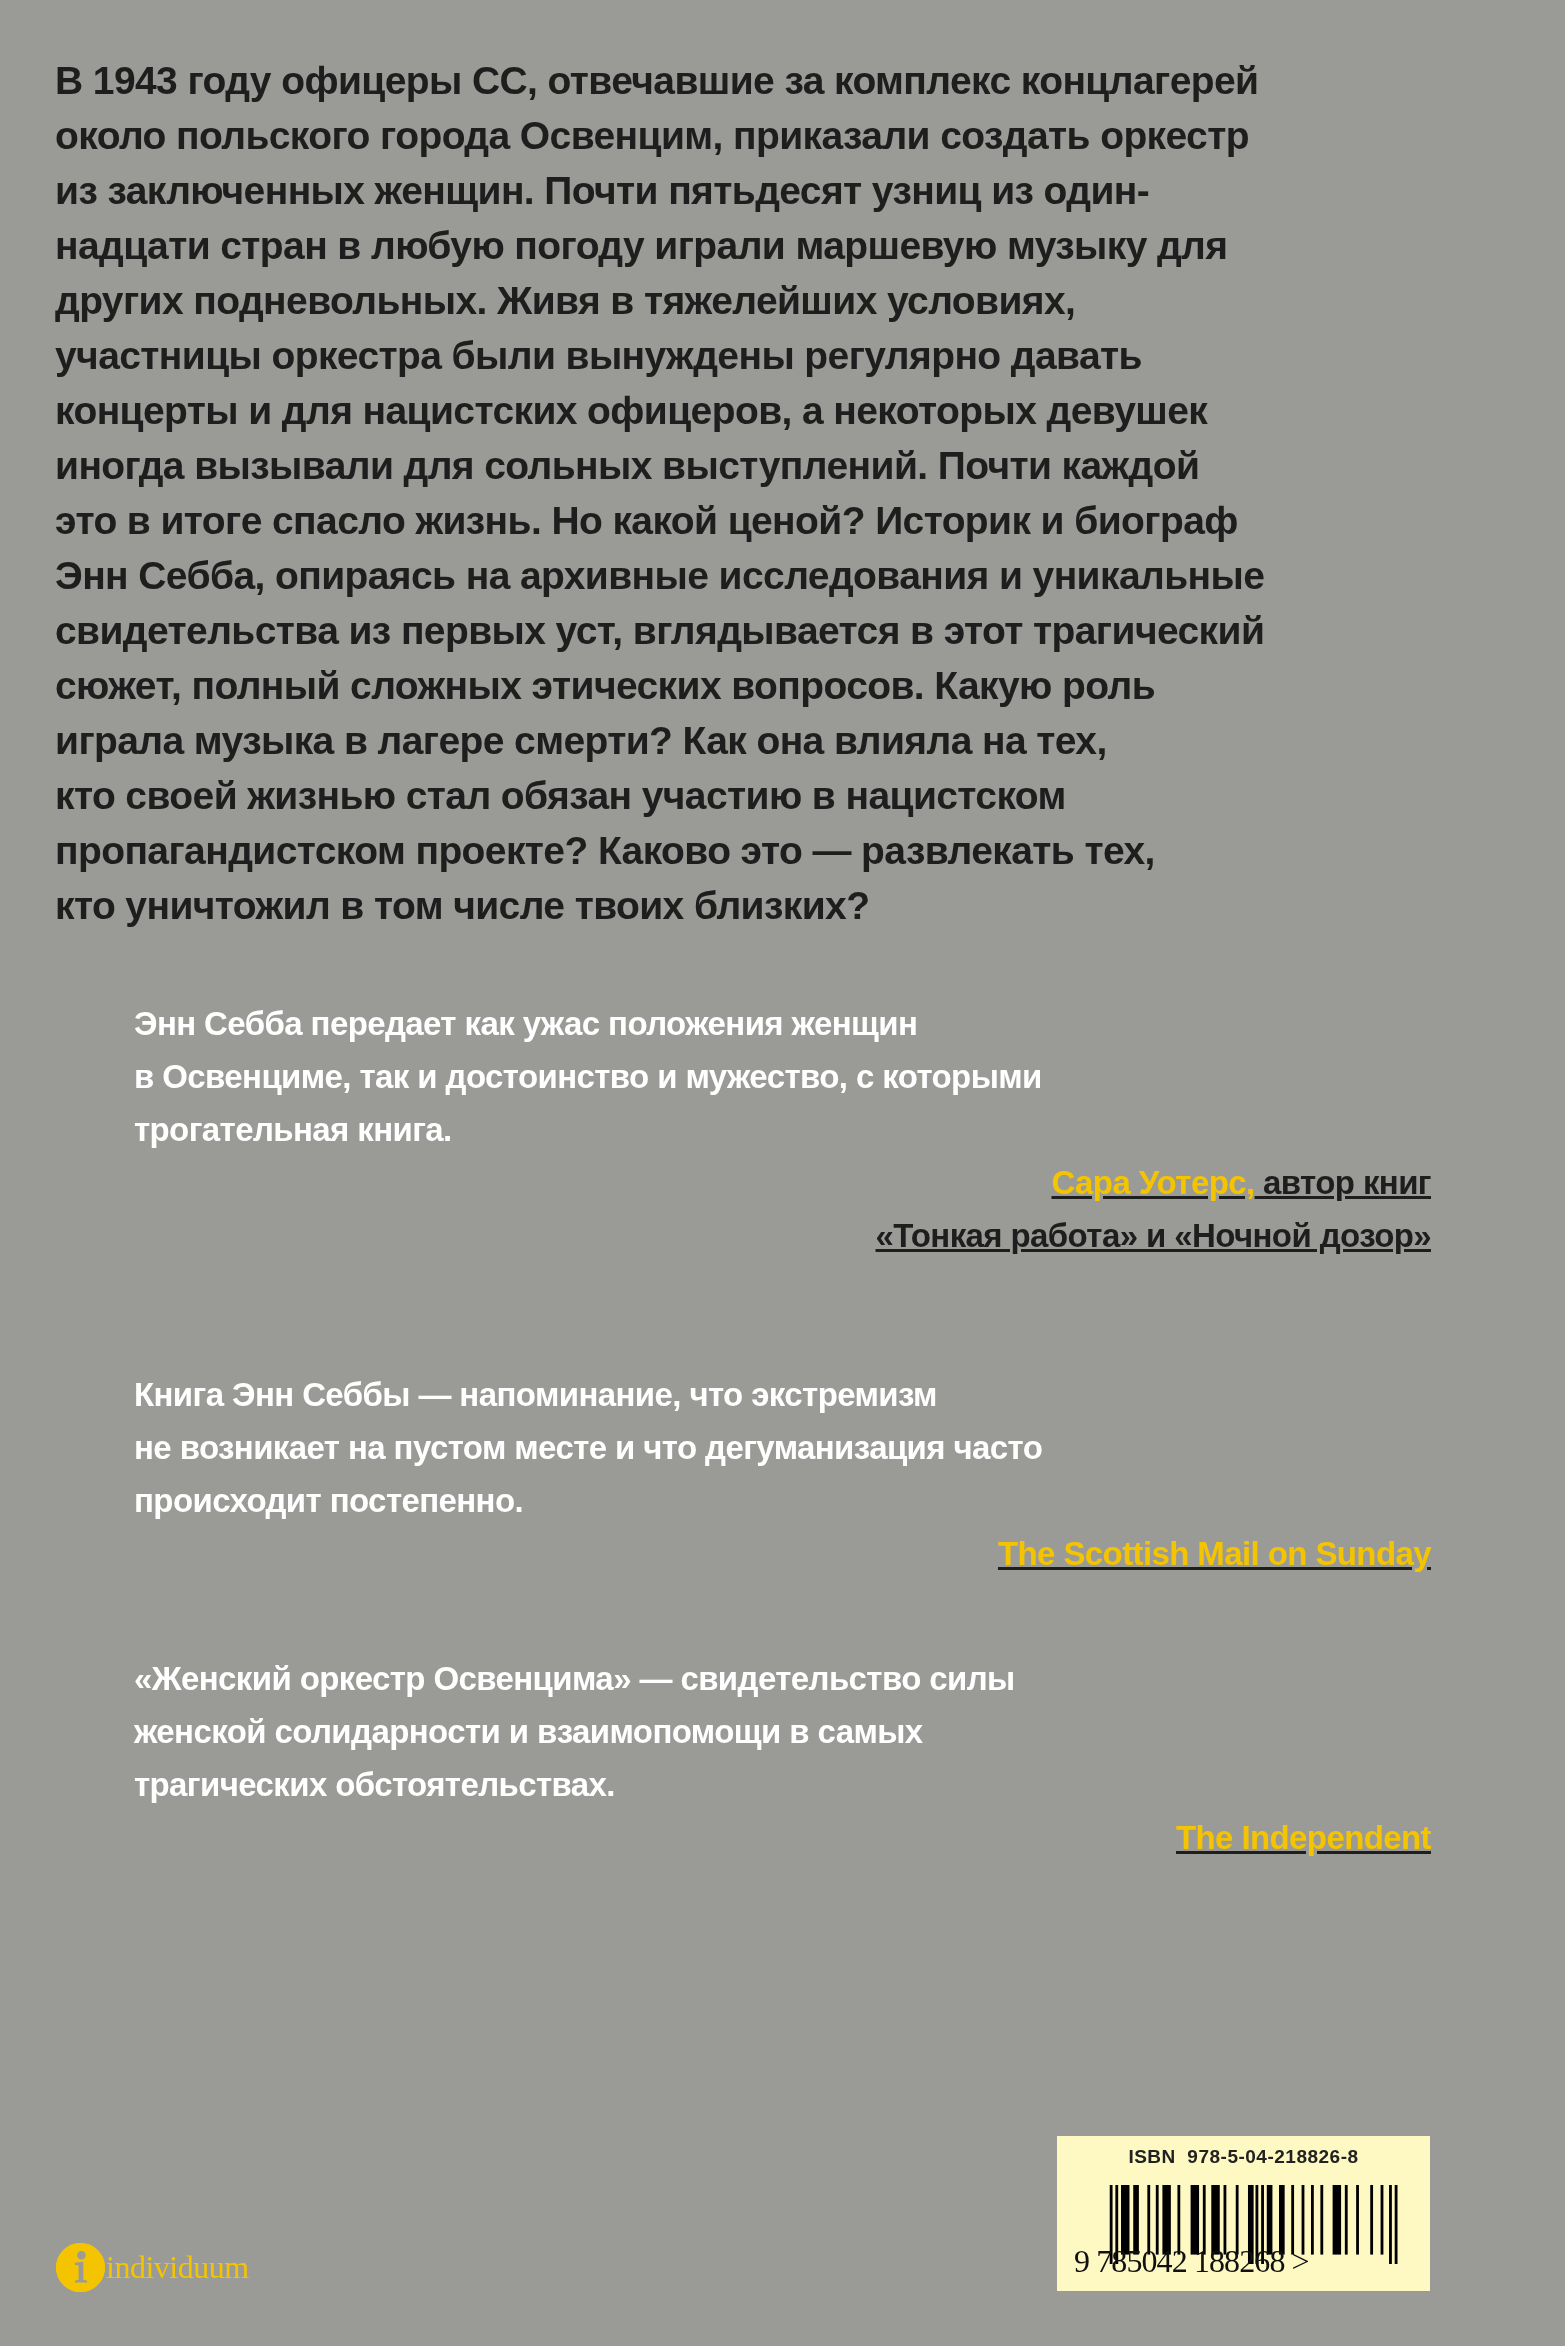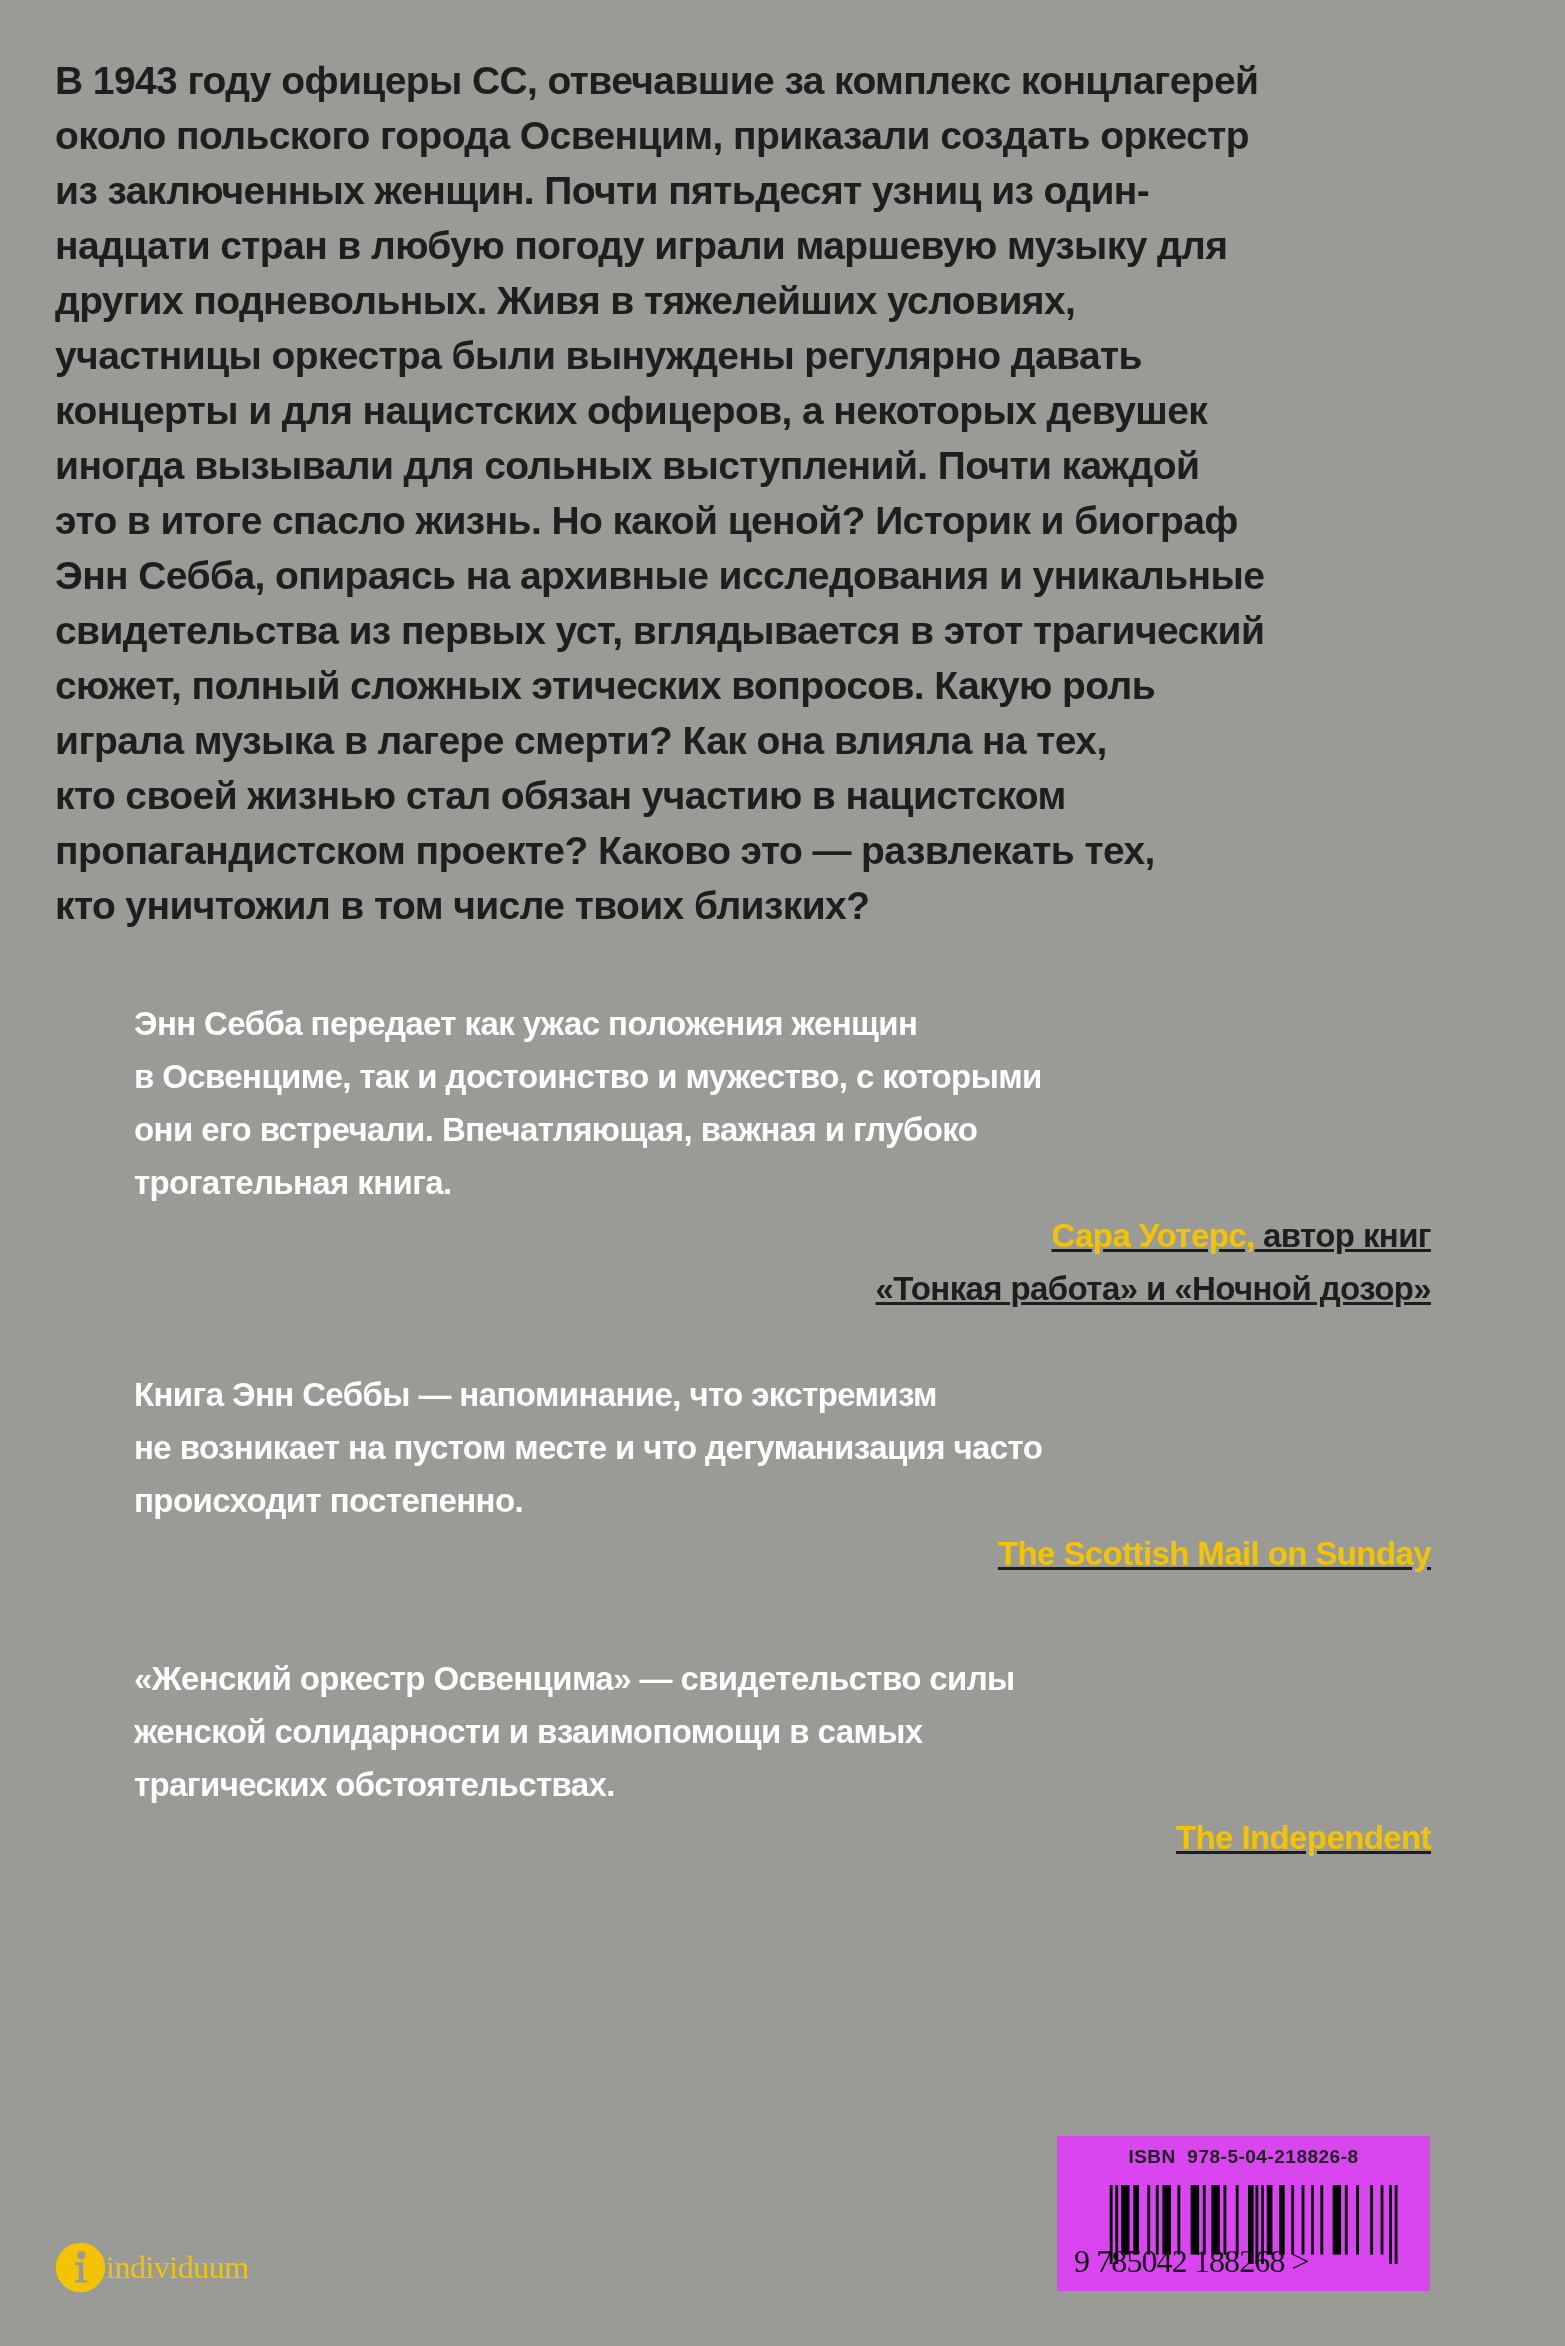--- a/index.html
+++ b/index.html
@@ -55,21 +55,21 @@
     .q1 { top: 997px; }
     .q2 { top: 1368px; }
     .q3 { top: 1652px; }
 
     .barcode-box {
       position: absolute;
       left: 1057px;
       top: 2136px;
       width: 373px;
       height: 155px;
-      background: #d946ef;
+      background: #fef9c3;
     }
     .isbn-label {
       position: absolute;
       left: 0;
       top: 9.5px;
       width: 100%;
       text-align: center;
       font-family: "Liberation Sans", sans-serif;
       font-weight: bold;
       font-size: 19px;
@@ -142,21 +142,20 @@
   <span class="line">играла музыка в лагере смерти? Как она влияла на тех,</span>
   <span class="line">кто своей жизнью стал обязан участию в нацистском</span>
   <span class="line">пропагандистском проекте? Каково это — развлекать тех,</span>
   <span class="line">кто уничтожил в том числе твоих близких?</span>
 </div>
 
 <div class="quote q1">
   <div class="quote-body">
     <span class="line">Энн Себба передает как ужас положения женщин</span>
     <span class="line">в Освенциме, так и достоинство и мужество, с которыми</span>
-    <span class="line">они его встречали. Впечатляющая, важная и глубоко</span>
     <span class="line">трогательная книга.</span>
   </div>
   <div class="attribution">
     <span class="line"><span class="accent">Сара Уотерс,</span><span> автор книг</span></span>
     <span class="line">«Тонкая работа» и «Ночной дозор»</span>
   </div>
 </div>
 
 <div class="quote q2">
   <div class="quote-body">

